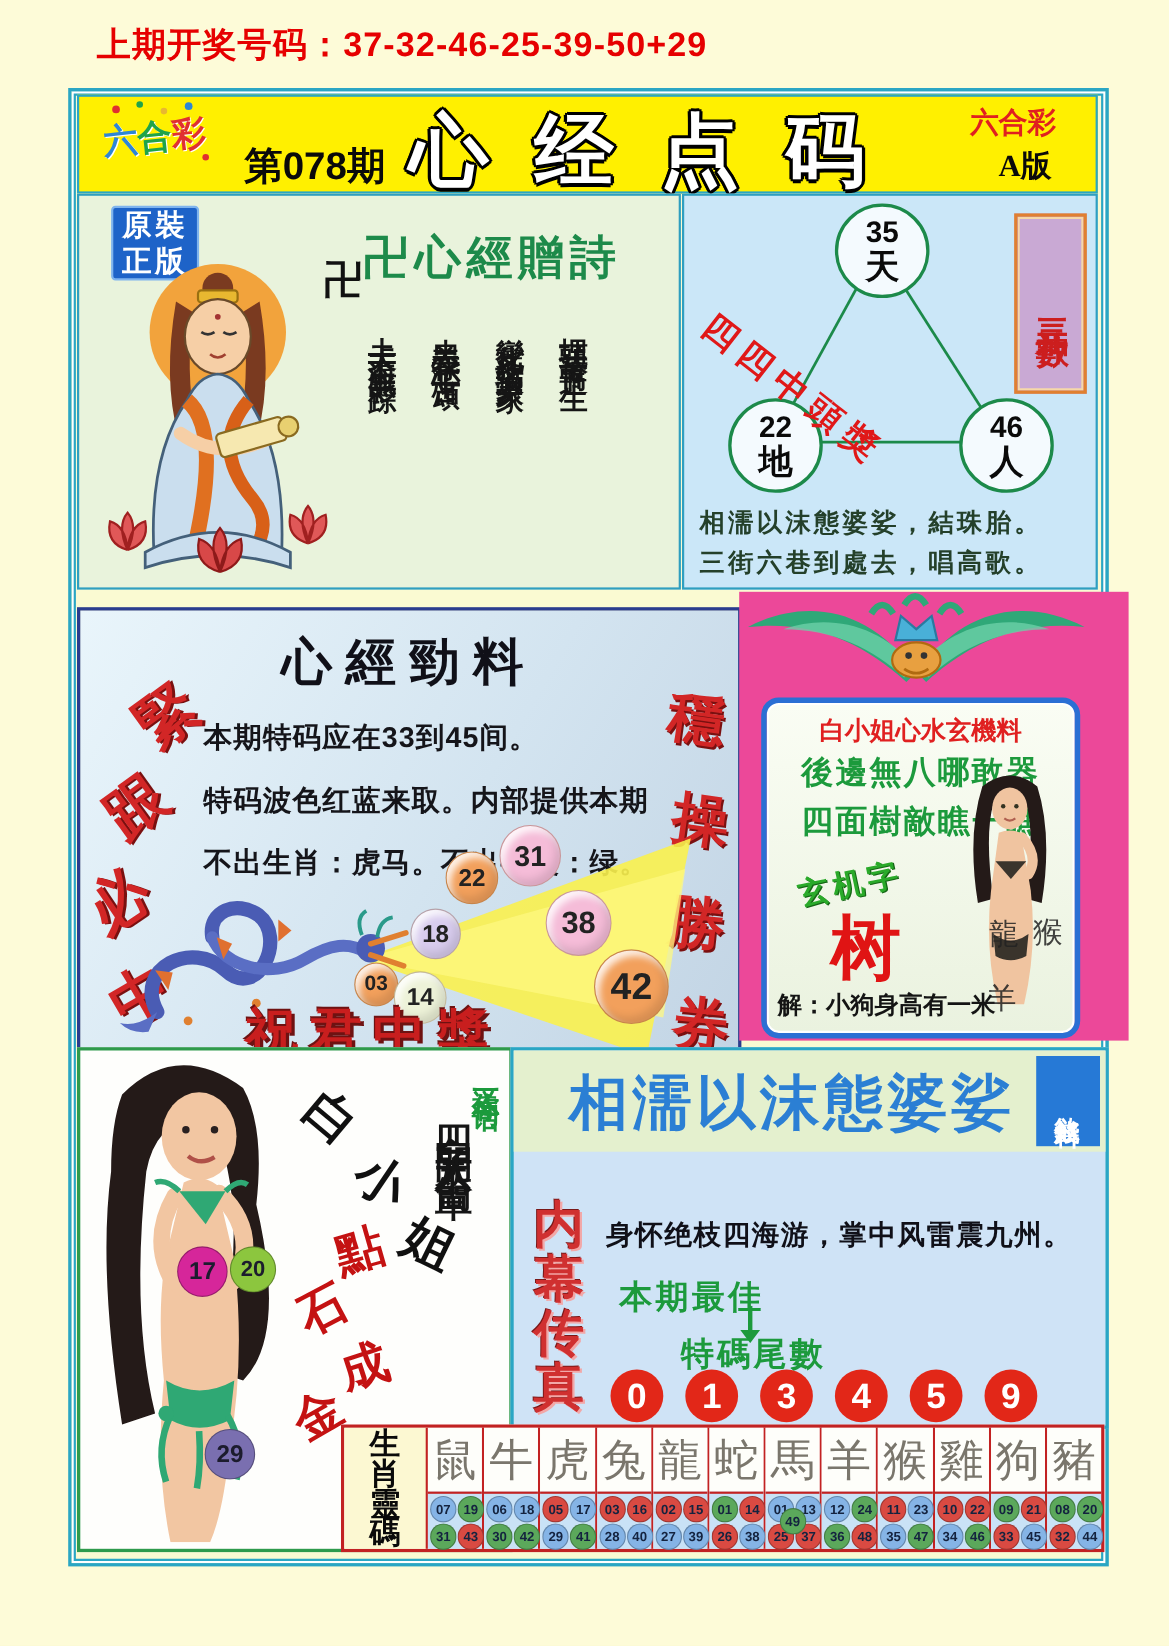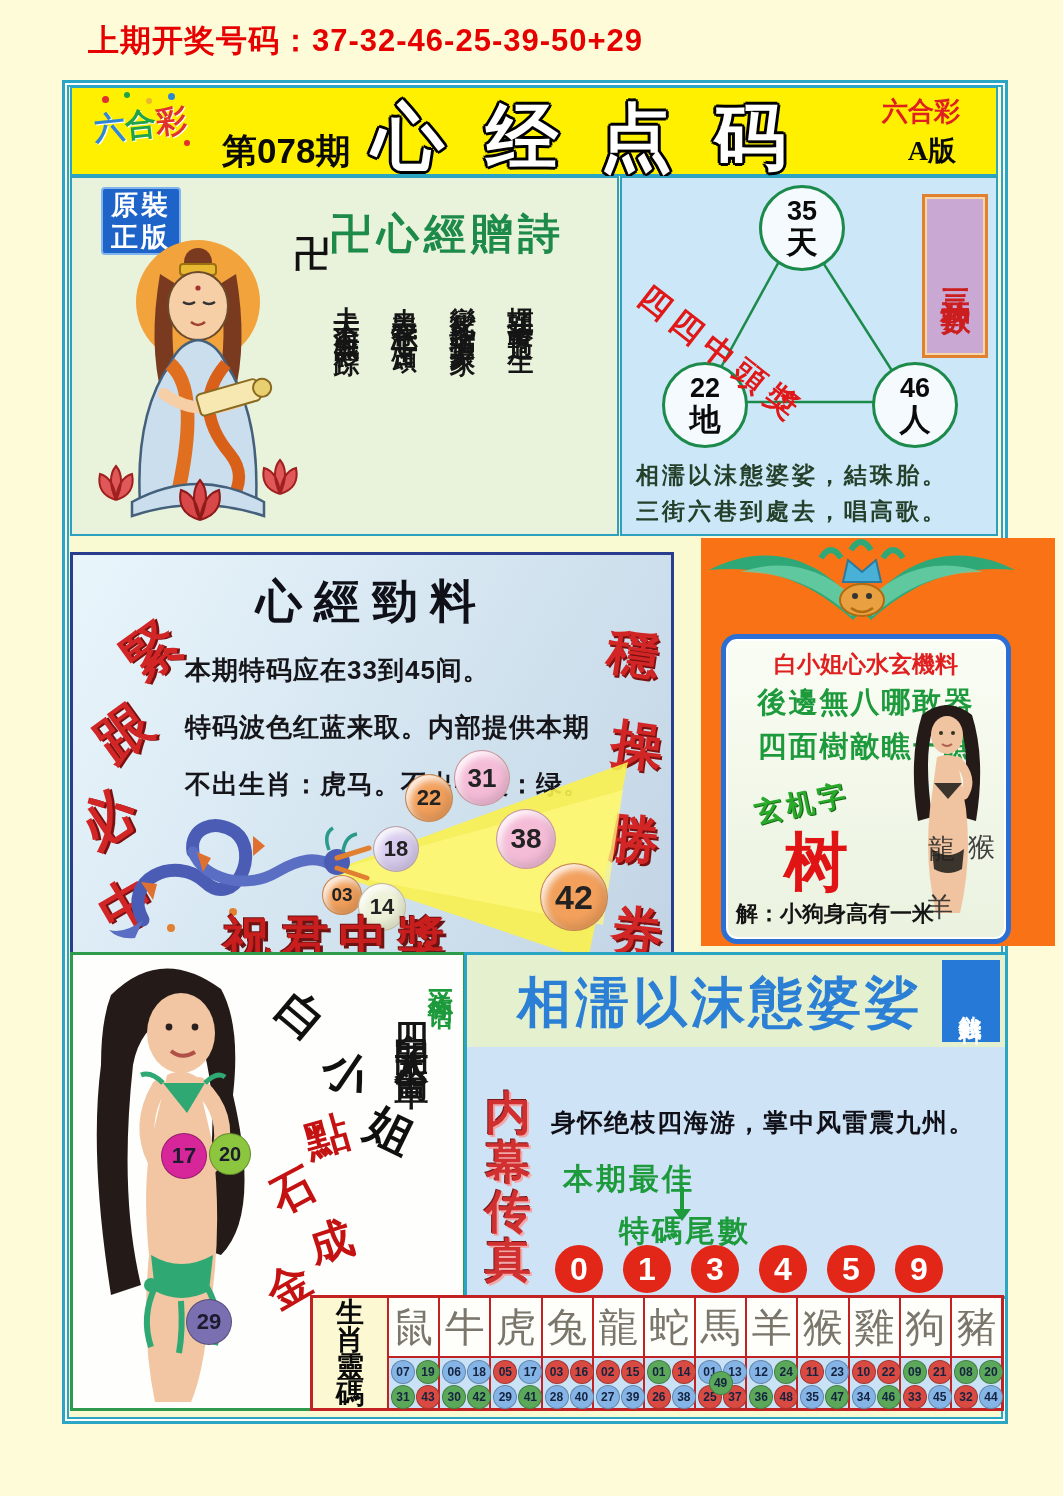--- a/index.html
+++ b/index.html
@@ -56,21 +56,21 @@
   .hint-line{left:112px;width:470px;font-size:26px;font-weight:700;color:#15151A;letter-spacing:1px;white-space:nowrap;}
   .slog{position:absolute;font-size:54px;font-weight:900;color:#D22626;text-shadow:2px 2px 0 #7A1010;}
   .hball{position:absolute;border-radius:50%;display:flex;align-items:center;justify-content:center;
       font-weight:900;color:#222;border:1px solid rgba(120,80,40,.35);
       box-shadow:inset -4px -5px 8px rgba(0,0,0,.12), inset 4px 5px 7px rgba(255,255,255,.85);}
   .hint-bottom{left:150px;top:352px;font-size:48px;font-weight:900;color:#C81E1E;letter-spacing:10px;
       text-shadow:3px 3px 0 #6E1212,-1px -1px 0 #6E1212;white-space:nowrap;}
   .dragon-wrap{left:10px;top:205px;width:580px;height:200px;}
 
   
-  .mystic-panel{left:672px;top:538px;width:354px;height:408px;background:#f97316;margin-left:29px;}
+  .mystic-panel{left:672px;top:538px;width:354px;height:408px;background:#ec4899;}
   .leaves{left:0;top:0;width:322px;height:118px;}
   .mystic-box{left:20px;top:96px;width:280px;height:300px;border:5px solid #2B6FD4;border-radius:16px;
       background:linear-gradient(#FAFDF4,#EAF2DF);box-shadow:inset 0 0 0 2px #fff;}
   .mystic-title{left:0;right:0;top:10px;text-align:center;font-size:23px;font-weight:900;color:#E02020;}
   .mystic-verse{left:0;right:0;text-align:center;font-size:29px;font-weight:800;color:var(--green_text);letter-spacing:2px;white-space:nowrap;}
   .kw-label{left:28px;top:146px;font-size:28px;font-weight:900;color:#2AAA2A;letter-spacing:4px;
       transform:rotate(-12deg);text-shadow:1px 1px 0 #156515;}
   .kw{left:58px;top:180px;font-size:64px;font-weight:900;color:#E01414;}
   .solution{left:10px;top:260px;font-size:22px;font-weight:700;color:#141414;white-space:nowrap;}
   .wm{position:absolute;font-size:27px;color:#222;opacity:.85;z-index:3;}

